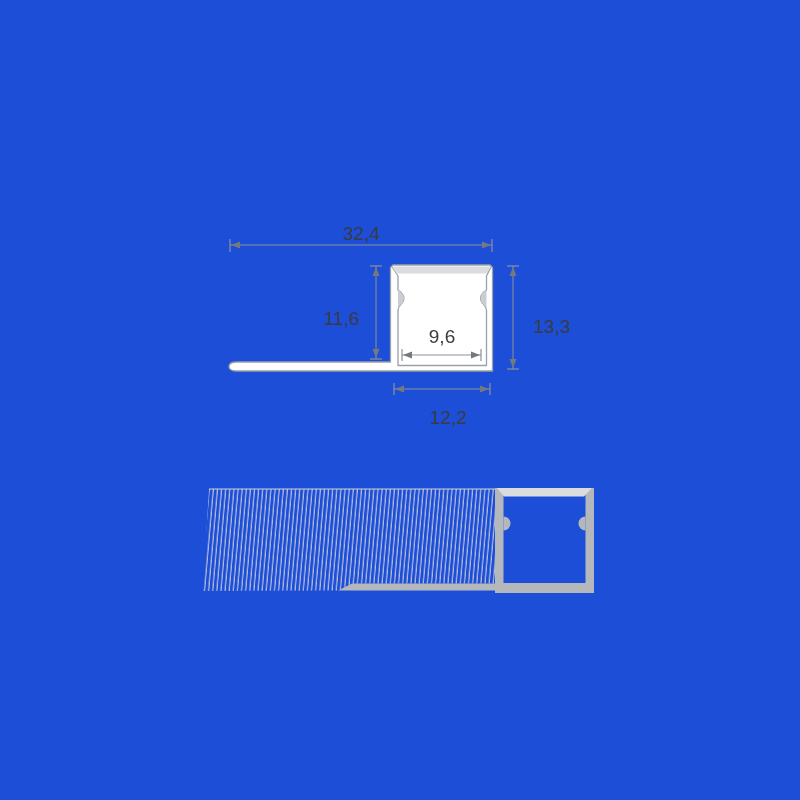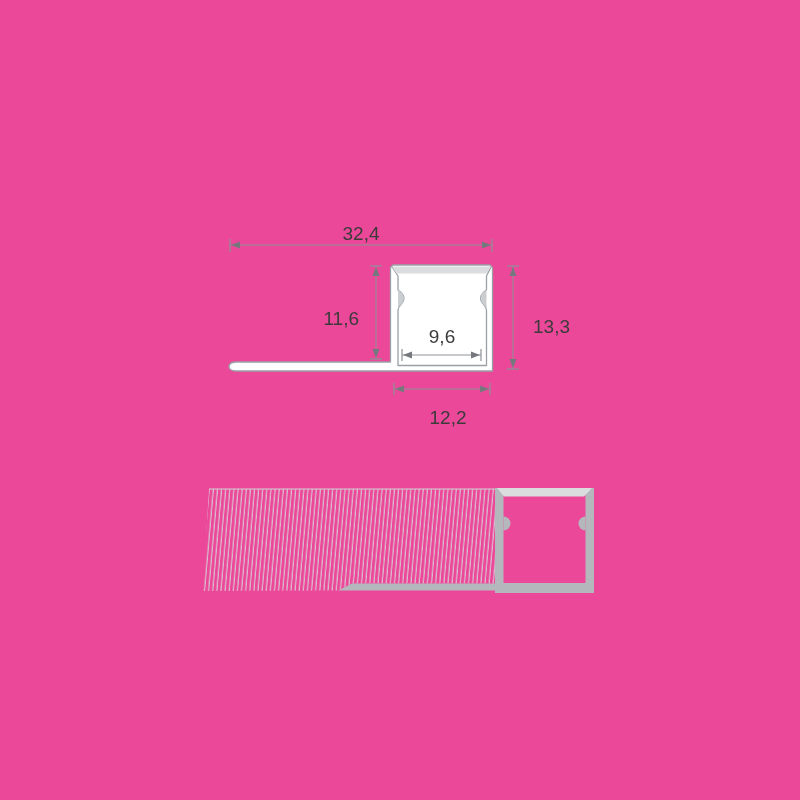--- a/index.html
+++ b/index.html
@@ -7,21 +7,21 @@
     padding: 0;
     background: #ffffff;
     width: 800px;
     height: 800px;
     font-family: "Liberation Sans", sans-serif;
   }
   .diagram-wrap {
     position: relative;
     width: 800px;
     height: 800px;
-    background: #ec4899;
+    background: #1d4ed8;
     overflow: hidden;
   }
   svg { display: block; }
   .dim-text {
     font-family: "Liberation Sans", sans-serif;
     font-size: 19px;
     fill: #3b3b3b;
   }
   .dim-line { stroke: #8d9196; stroke-width: 1; fill: none; }
   .dim-tick { stroke: #8d9196; stroke-width: 1.2; }

